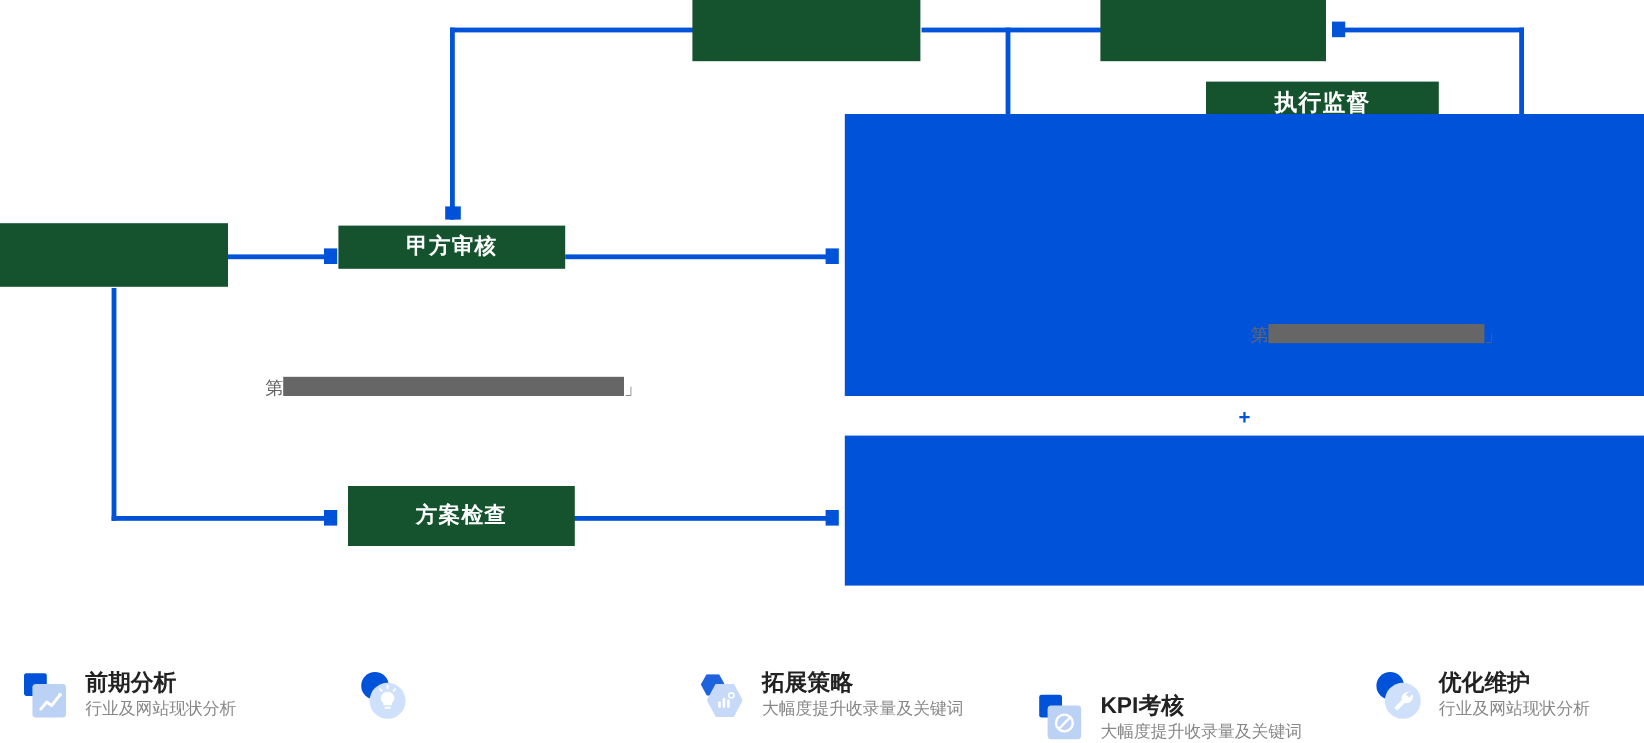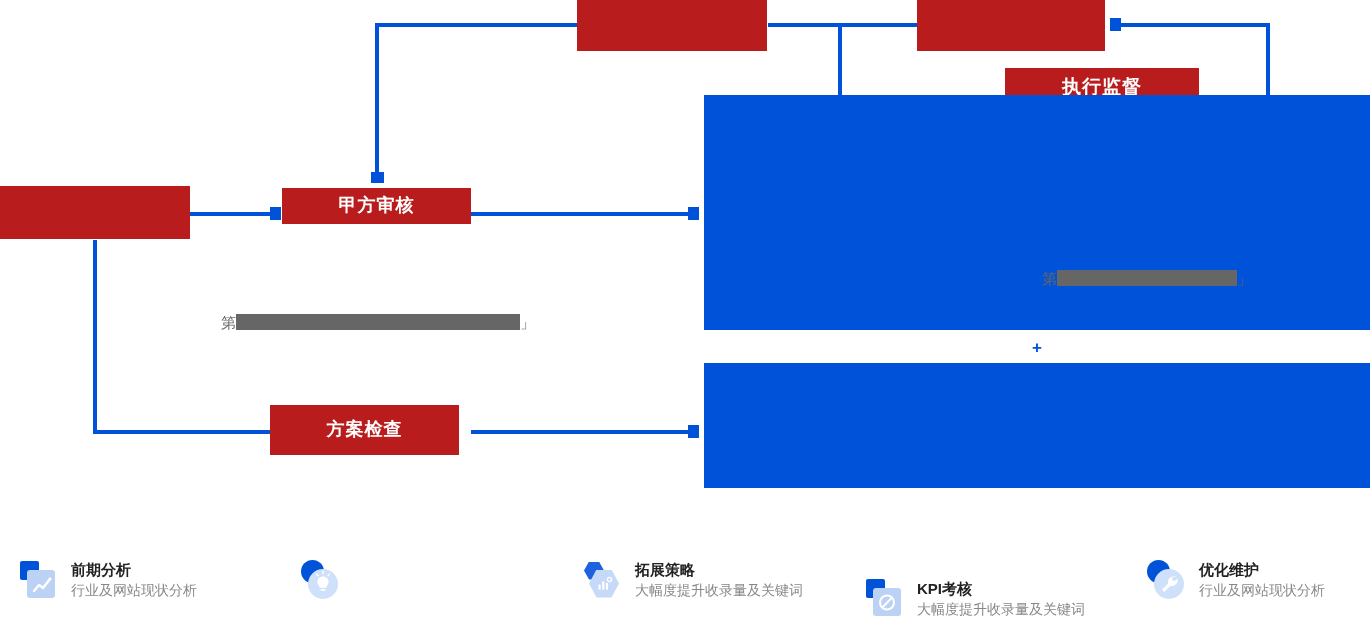--- a/index.html
+++ b/index.html
@@ -9,21 +9,21 @@
     font-family: "Liberation Sans", "DejaVu Sans", sans-serif;
     overflow: hidden;
   }
   #root { position: relative; width: 1370px; height: 619px; background:#fff; }
 
   
   .flow { position: absolute; left:0; top:0; width:1370px; height:520px; }
 
   .node {
     position: absolute;
-    background: #b91c1c;
+    background: #14532d;
     color: #ffffff;
     display: flex;
     align-items: center;
     justify-content: center;
     font-size: 18px;
     font-weight: 700;
     letter-spacing: 1px;
     line-height: 1.2;
     white-space: nowrap;
   }
@@ -69,21 +69,21 @@
     gap: 11px;
     padding-left: 18px;
   }
   .feature .ico {
     position: relative;
     width: 42px; height: 42px;
     flex: 0 0 42px;
   }
   .feature .txt { display: flex; flex-direction: column; justify-content: center; }
   .feature .ttl {
-    font-size: 15px; font-weight: 700; color: #222222;
+    font-size: 19px; font-weight: 700; color: #222222;
     line-height: 20px; white-space: nowrap;
   }
   .feature .sub {
     font-size: 14px; color: #888888;
     line-height: 20px; white-space: nowrap;
   }
 
   
   .sq-back {
     position: absolute; left: 2px; top: 2px;
@@ -154,21 +154,21 @@
     </div>
 
     <div class="node" style="left:-72px; top:186px; width:262px; height:53px;">
       <span></span>
     </div>
 
     <div class="node" style="left:282px; top:188px; width:189px; height:36px;">
       <span>甲方审核</span>
     </div>
 
-    <div class="node" style="left:270px; top:405px; width:189px; height:50px;">
+    <div class="node" style="left:290px; top:405px; width:189px; height:50px;">
       <span>方案检查</span>
     </div>
 
     <div class="node" style="left:1005px; top:68px; width:194px; height:38px; font-size:19px;">
       <span>执行监督</span>
     </div>
 
     <div class="panel" style="left:704px; top:95px; width:666px; height:235px;"></div>
     <div class="panel" style="left:704px; top:363px; width:666px; height:125px;"></div>
 

